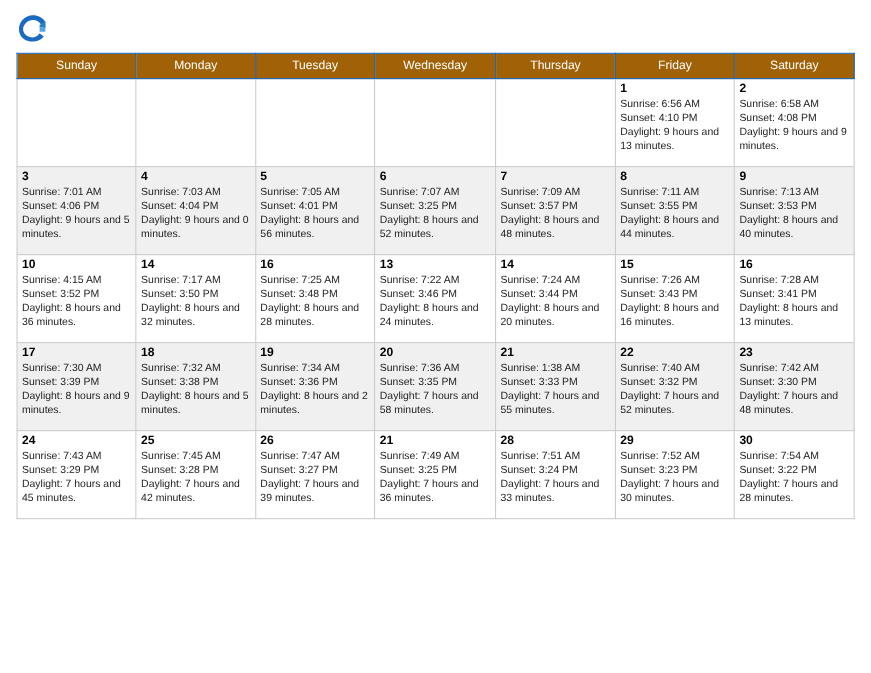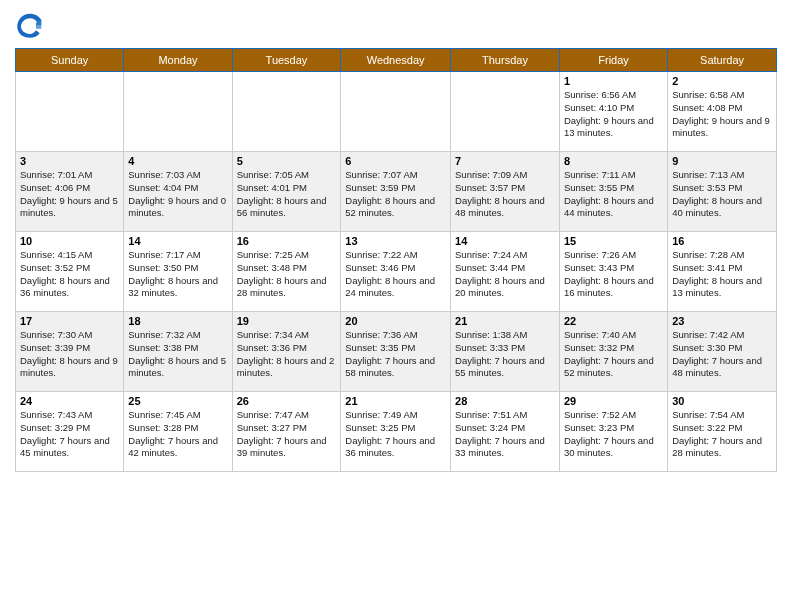--- a/index.html
+++ b/index.html
@@ -162,21 +162,21 @@
           </td>
           <td>
             <div class="day-num">5</div>
             <div class="day-info">Sunrise: 7:05 AM
 Sunset: 4:01 PM
 Daylight: 8 hours and 56 minutes.</div>
           </td>
           <td>
             <div class="day-num">6</div>
             <div class="day-info">Sunrise: 7:07 AM
-Sunset: 3:59 PM
+Sunset: 3:25 PM
 Daylight: 8 hours and 52 minutes.</div>
           </td>
           <td>
             <div class="day-num">7</div>
             <div class="day-info">Sunrise: 7:09 AM
 Sunset: 3:57 PM
 Daylight: 8 hours and 48 minutes.</div>
           </td>
           <td>
             <div class="day-num">8</div>

